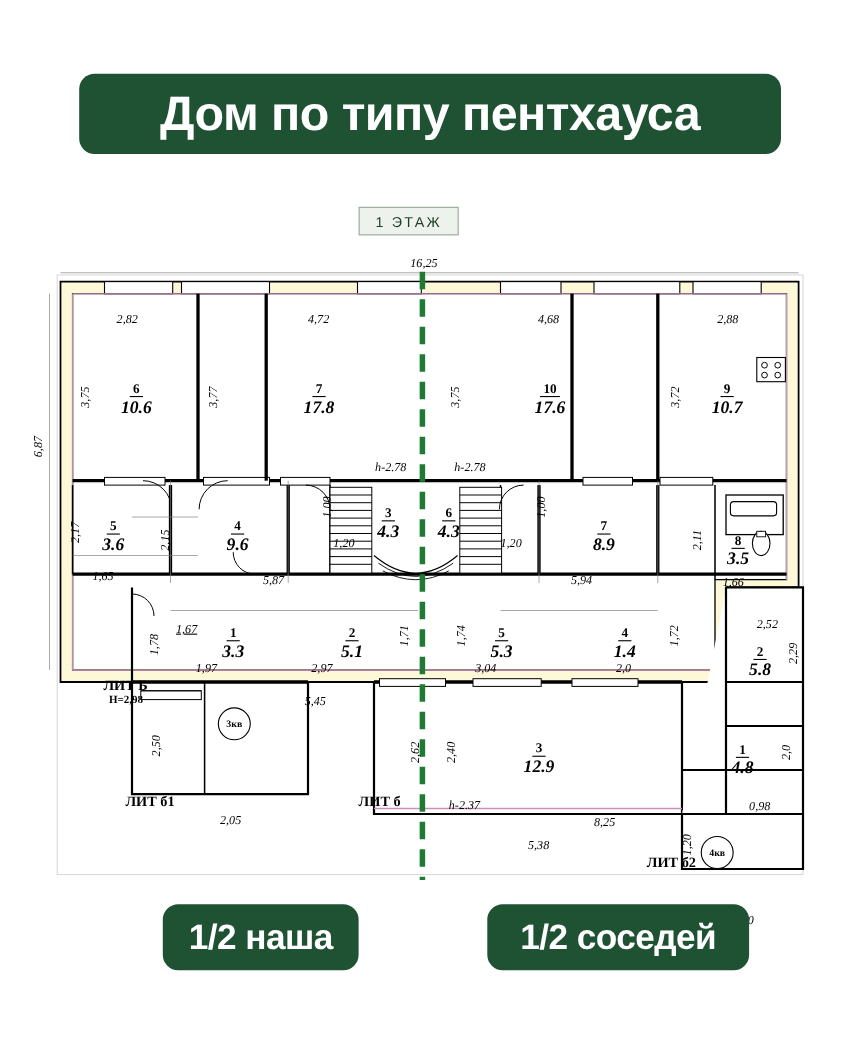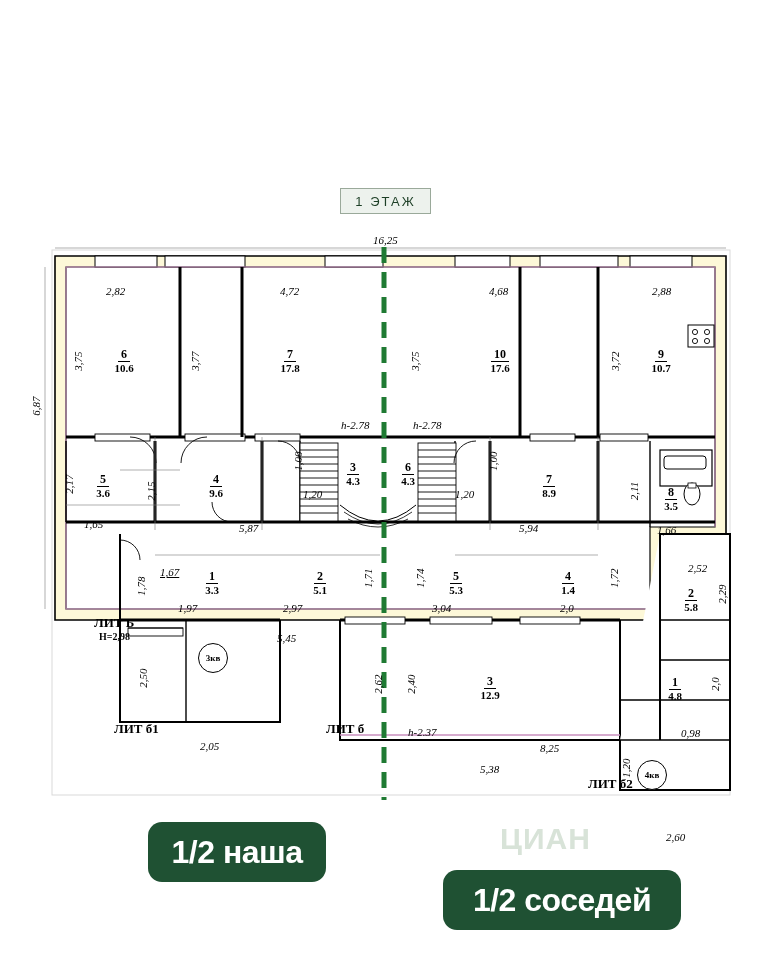--- a/index.html
+++ b/index.html
@@ -12,59 +12,60 @@
 
   
   .banner{
     position:absolute;background:#1f5133;border-radius:14px;
     color:#ffffff;display:flex;align-items:center;justify-content:center;
     font-family:"Liberation Sans", sans-serif;font-weight:700;
     letter-spacing:-0.5px;
   }
   #title-banner{left:72px;top:67px;width:638px;height:73px;font-size:44px;}
   #badge-ours{left:148px;top:822px;width:178px;height:60px;font-size:32px;}
-  #badge-neighbors{left:443px;top:822px;width:238px;height:60px;font-size:32px;margin-top:48px;}
+  #badge-neighbors{left:443px;top:822px;width:238px;height:60px;font-size:32px;}
 
   
   #floor-label{
-    position:absolute;left:340px;top:188px;width:89px;height:24px;
+    position:absolute;left:326px;top:188px;width:89px;height:24px;
     background:#edf2ed;border:1px solid #9aa99a;
     display:flex;align-items:center;justify-content:center;
     font-family:"Liberation Sans", sans-serif;font-size:13px;
     letter-spacing:2px;color:#1d3f26;
   }
 
   
   #plan{position:absolute;left:0;top:0;width:781px;height:960px;}
 
   .txt{
     position:absolute;font-family:"Liberation Serif", serif;
     color:#000;white-space:nowrap;
   }
   .dim{font-size:11px;font-style:italic;}
   .room{position:absolute;text-align:center;line-height:1.05;}
   .room .n{font-size:12px;font-weight:bold;border-bottom:1px solid #000;padding:0 3px;display:inline-block;}
-  .room .a{font-size:11px;font-weight:bold;display:block;padding-top:1px;}
+  .room .a{font-size:16px;font-weight:bold;display:block;padding-top:1px;font-style:italic;}
   .lit{font-size:13px;font-weight:bold;font-family:"Liberation Serif",serif;}
   .hmark{font-size:11px;font-style:italic;}
   .circ{
     position:absolute;border:1.6px solid #000;border-radius:50%;
     display:flex;align-items:center;justify-content:center;
     font-size:9px;font-weight:bold;background:#fff;
   }
   .wm{
     position:absolute;color:#d8e3d8;font-family:"Liberation Sans",sans-serif;
     font-size:30px;font-weight:700;letter-spacing:1px;
   }
 </style>
 </head>
 <body>
 
 <div id="stage">
 
+  <div id="title-banner" class="banner">Дом по типу пентхауса</div>
 
   <div id="floor-label">1 ЭТАЖ</div>
 
   <svg id="plan" viewBox="0 0 781 960">
     <g stroke="#000" fill="none" stroke-width="1.2">
 
       <rect x="52" y="250" width="678" height="545" stroke="#d9d9d9" stroke-width="1" fill="none"></rect>
 
       <path d="M55,256 L726,256 L726,534 L660,534 L660,538 L660,620 L55,620 Z" fill="#fdf8d8" stroke="#000" stroke-width="1.6"></path>
       <path d="M66,267 L715,267 L715,527 L650,527 L650,609 L66,609 Z" fill="#ffffff" stroke="#000" stroke-width="1.2"></path>

